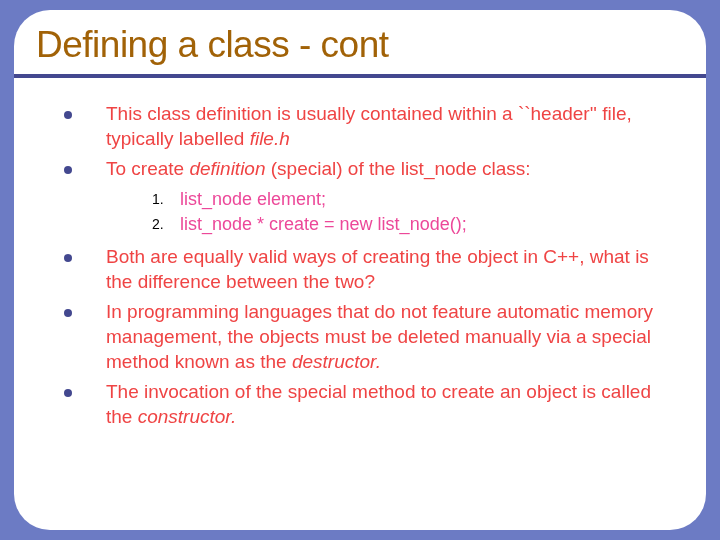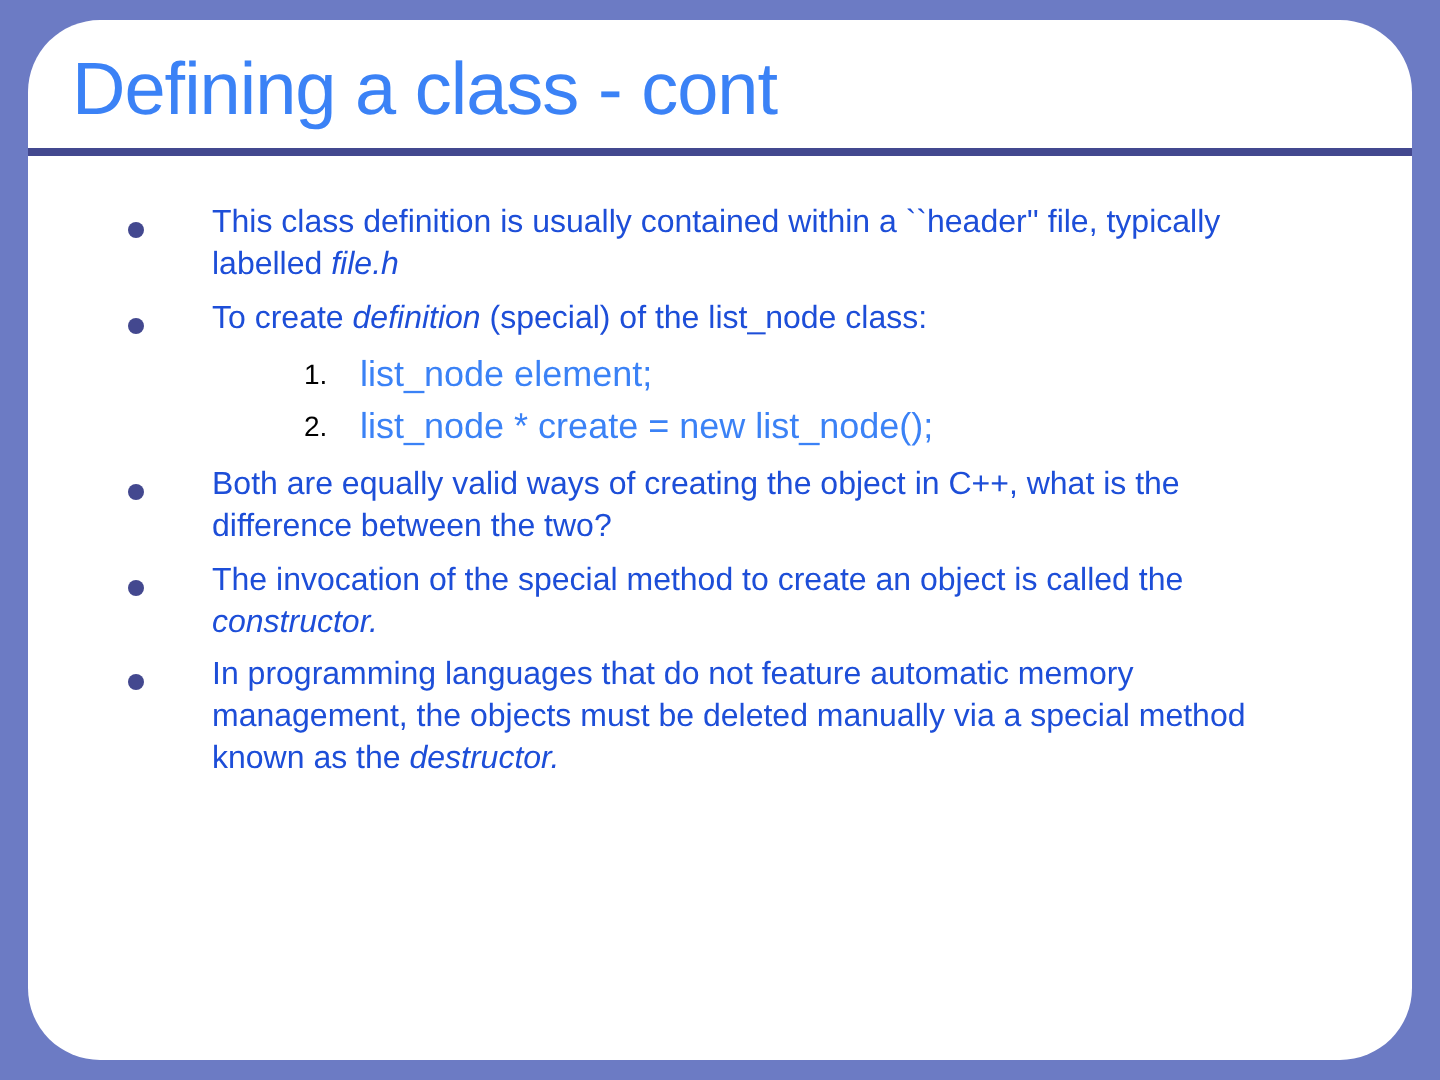--- a/index.html
+++ b/index.html
@@ -19,21 +19,21 @@
     top: 10px;
     background: #ffffff;
     border-radius: 36px;
   }
   .title-area {
     padding: 14px 22px 8px 22px;
     border-bottom: 4px solid #43488f;
   }
   .title {
     font-size: 37px;
-    color: #3b82f6;
+    color: #a16207;
     font-weight: normal;
     letter-spacing: -0.5px;
   }
   .content {
     padding: 24px 50px 20px 50px;
   }
   .bullet-row {
     display: flex;
     align-items: flex-start;
     margin-bottom: 6px;
@@ -41,43 +41,43 @@
   .bullet-dot {
     width: 8px;
     height: 8px;
     background: #43488f;
     border-radius: 50%;
     flex-shrink: 0;
     margin-top: 9px;
     margin-right: 34px;
   }
   .bullet-text {
-    font-size: 16px;
+    font-size: 19px;
     line-height: 1.3;
-    color: #1d4ed8;
+    color: #ef4444;
   }
   .italic { font-style: italic; }
   .sub-list {
     margin: 4px 0 8px 88px;
   }
   .sub-row {
     display: flex;
     align-items: flex-start;
     margin-bottom: 2px;
   }
   .sub-num {
     font-size: 14px;
     color: #000;
     width: 28px;
     flex-shrink: 0;
     padding-top: 3px;
   }
   .sub-text {
     font-size: 18px;
-    color: #3b82f6;
+    color: #ec4899;
     line-height: 1.3;
   }
 </style>
 </head>
 <body>
 
 <div class="slide">
   <div class="title-area">
     <h1 class="title">Defining a class - cont</h1>
   </div>
@@ -111,25 +111,25 @@
     <div class="bullet-row">
       <span class="bullet-dot"></span>
       <span class="bullet-text">
         <span>Both are equally valid ways of creating the object in C++, what is the difference between the two?</span><span class="italic"></span><span></span>
       </span>
     </div>
 
     <div class="bullet-row">
       <span class="bullet-dot"></span>
       <span class="bullet-text">
-        <span>The invocation of the special method to create an object is called the </span><span class="italic">constructor.</span><span></span>
+        <span>In programming languages that do not feature automatic memory management, the objects must be deleted manually via a special method known as the </span><span class="italic">destructor.</span><span></span>
       </span>
     </div>
 
     <div class="bullet-row">
       <span class="bullet-dot"></span>
       <span class="bullet-text">
-        <span>In programming languages that do not feature automatic memory management, the objects must be deleted manually via a special method known as the </span><span class="italic">destructor.</span><span></span>
+        <span>The invocation of the special method to create an object is called the </span><span class="italic">constructor.</span><span></span>
       </span>
     </div>
 
   </div>
 </div>
 
 </body></html>

